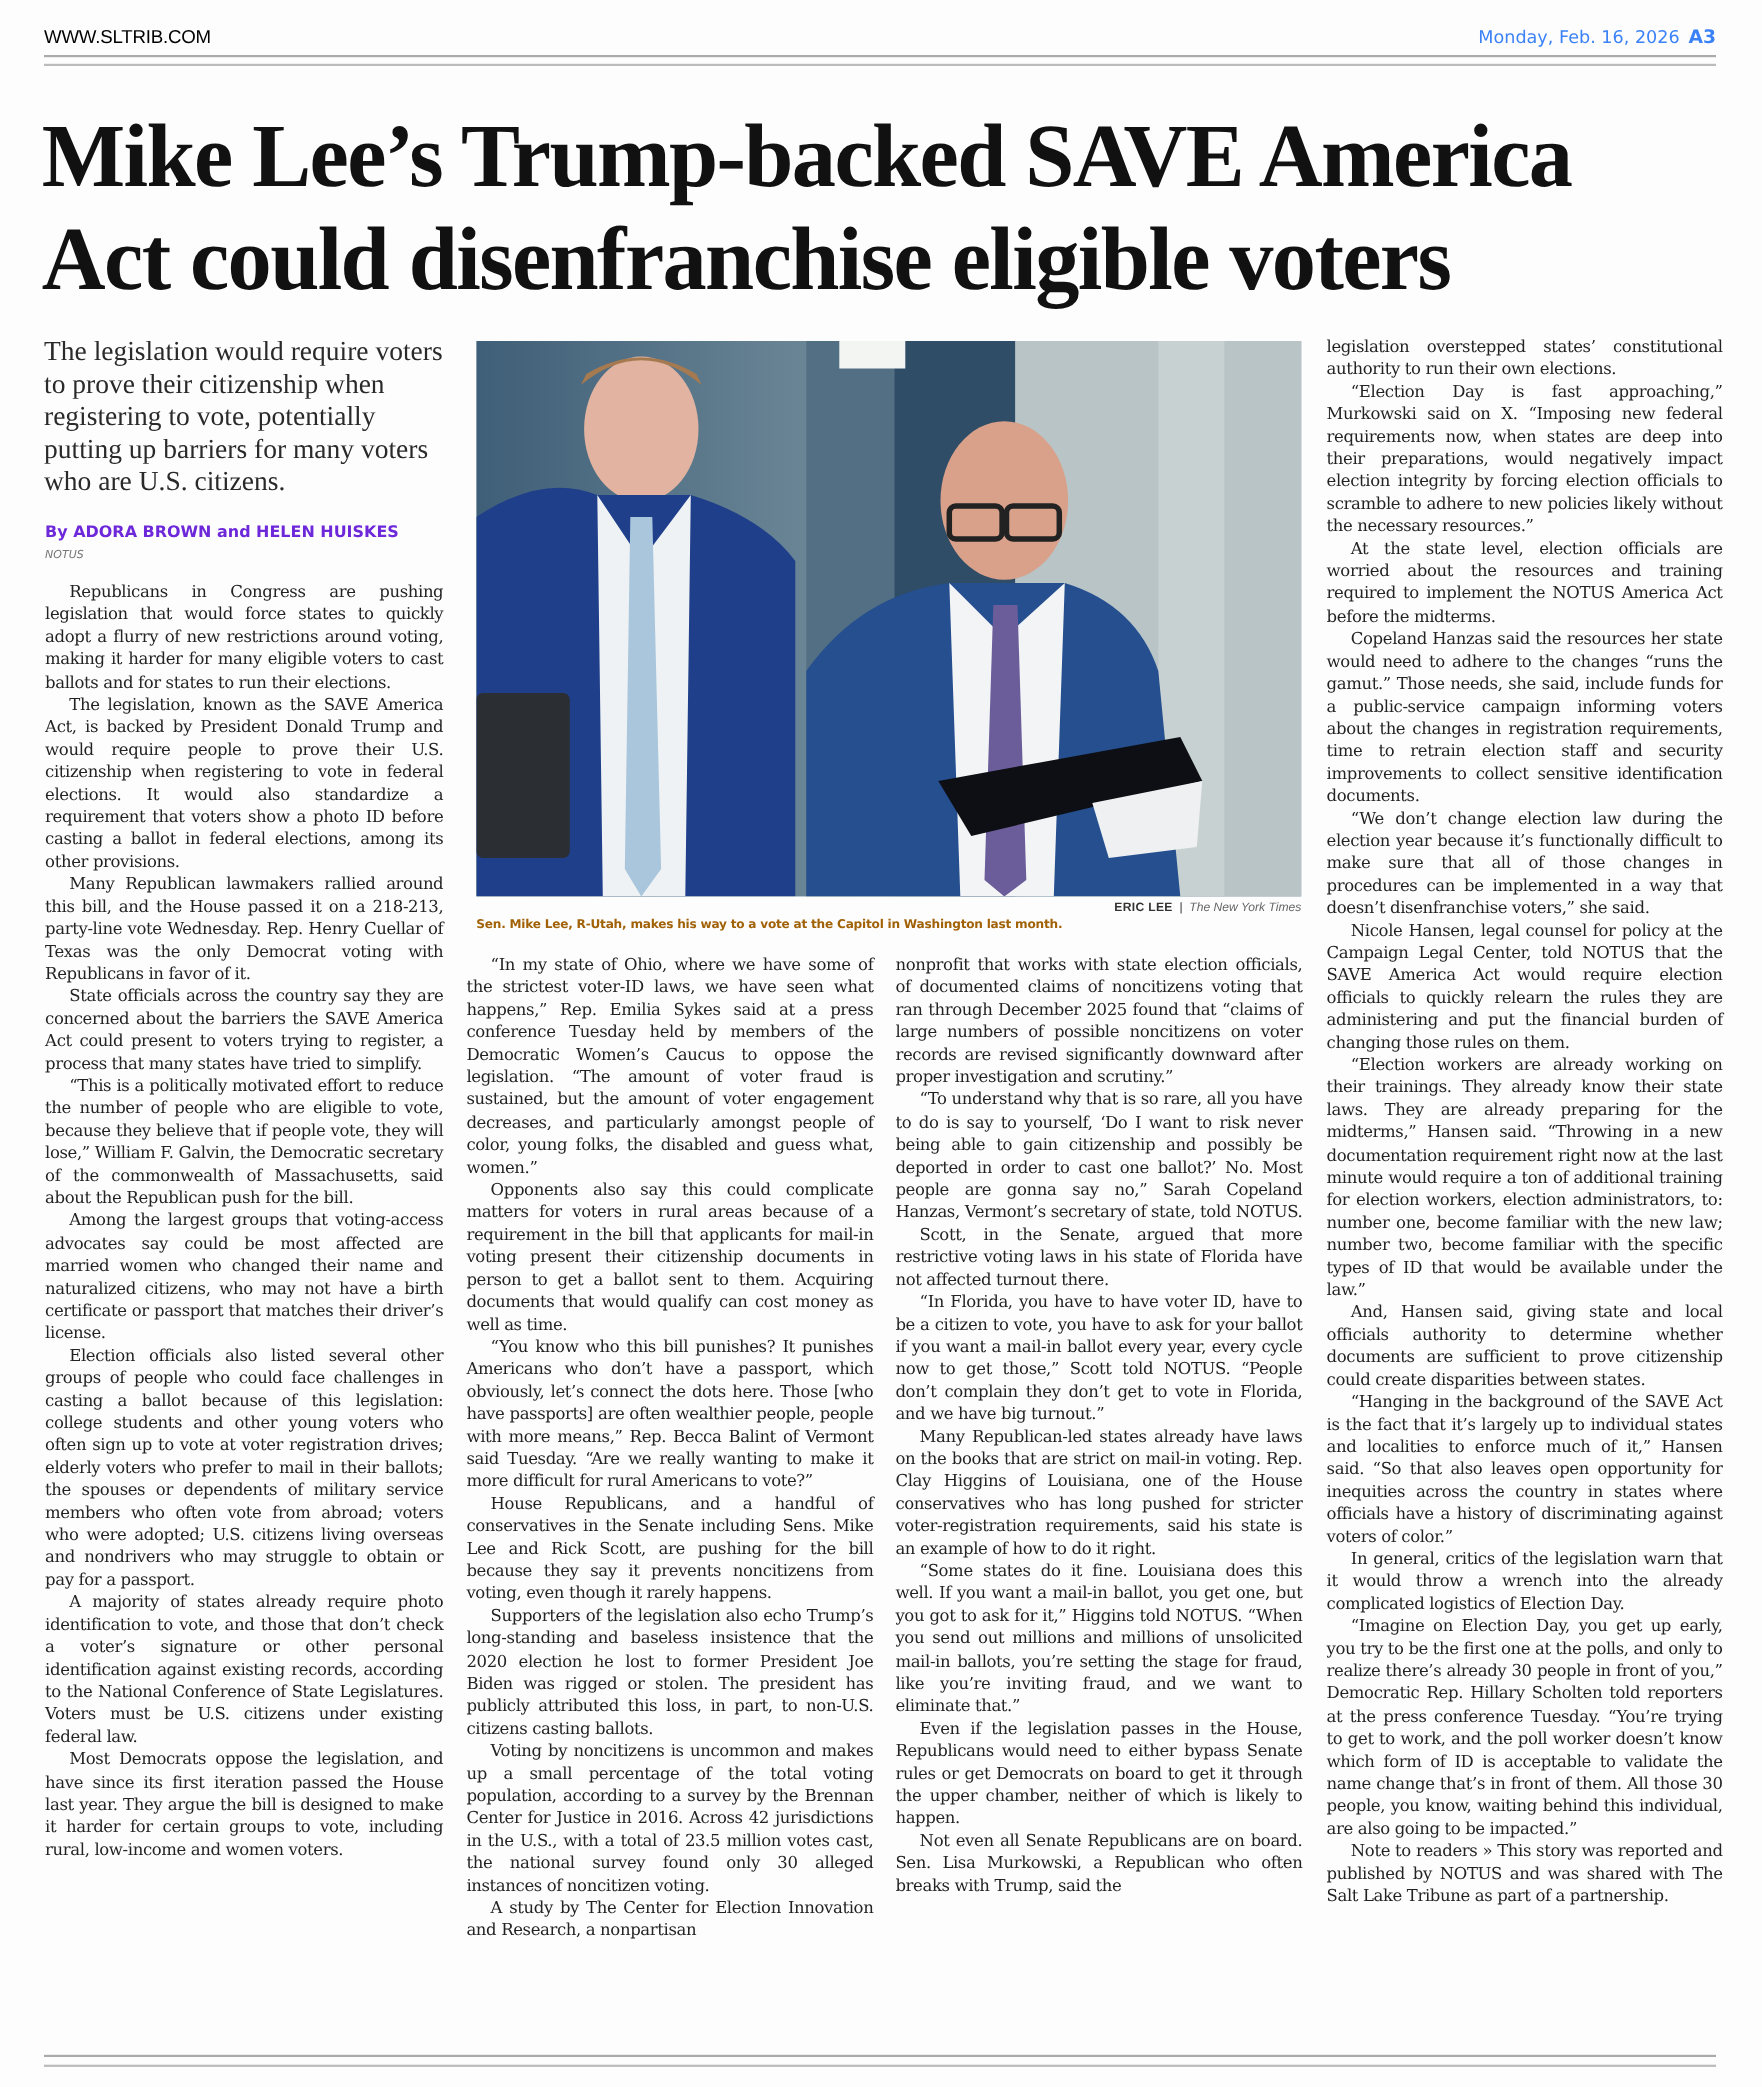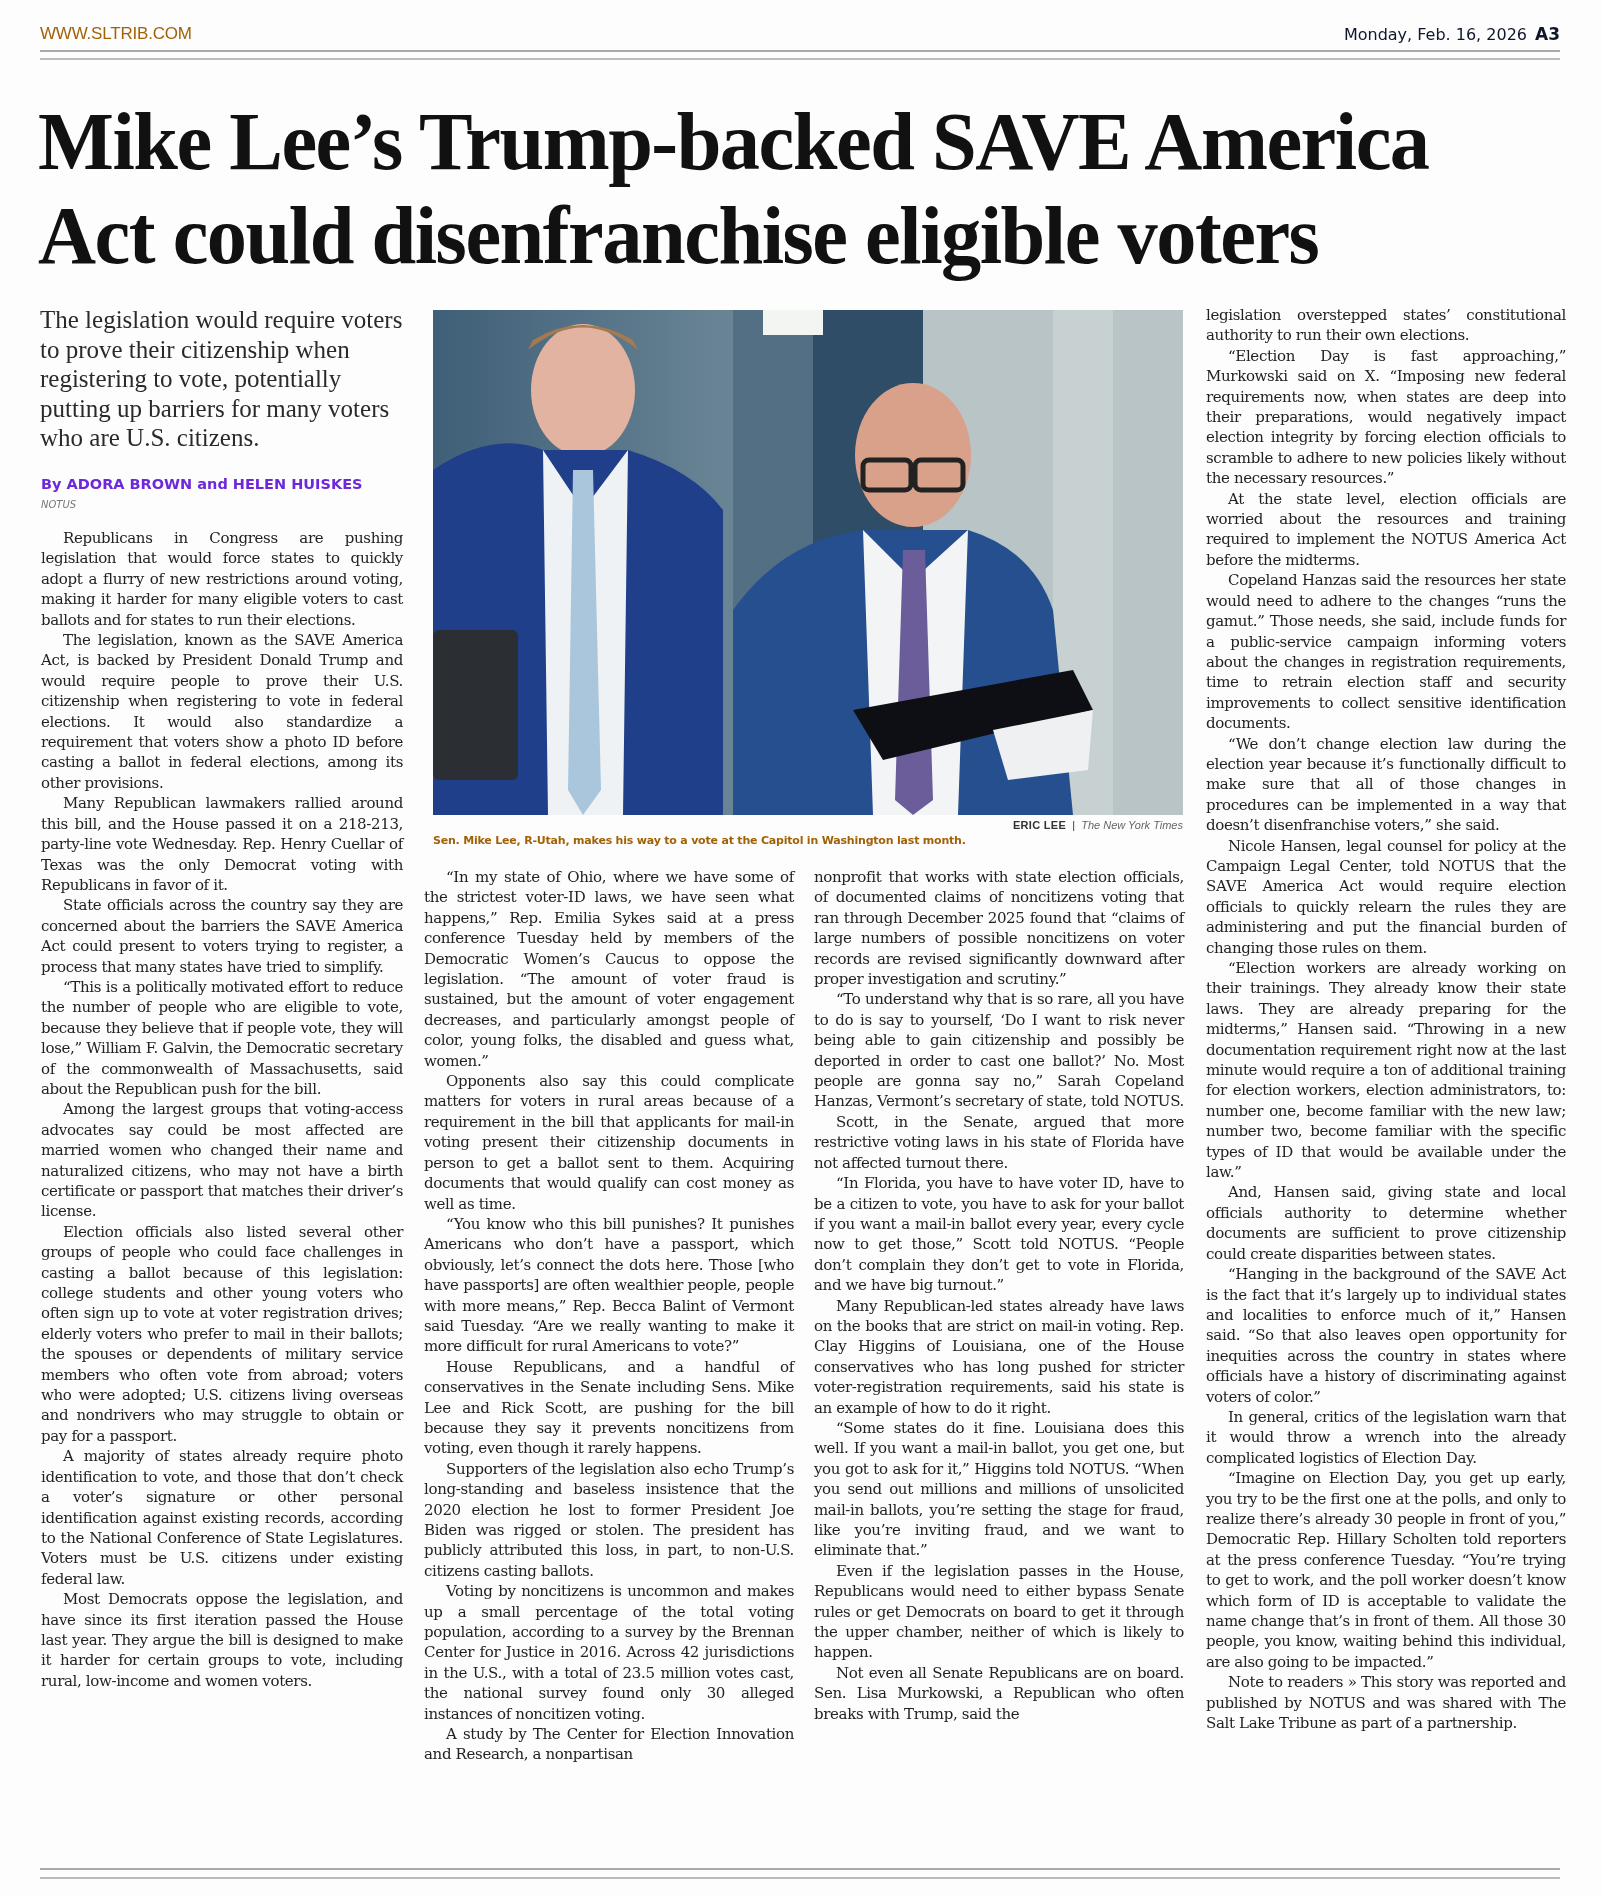--- a/index.html
+++ b/index.html
@@ -1,20 +1,20 @@
 <!DOCTYPE html>
 <html><head>
 <meta charset="utf-8">
 <style>
 *{box-sizing:border-box;margin:0;padding:0}
 html,body{width:1602px;height:1897px;background:#fefdfe;overflow:hidden}
 body{position:relative;font-family:"DejaVu Serif",serif;color:#1c1c1c}
 .masthead{position:absolute;left:40px;top:14px;width:1520px;height:40px}
-.site{position:absolute;left:0;top:10px;font-family:"Liberation Sans",sans-serif;font-size:17px;letter-spacing:-0.2px;color:#a16207}
-.date{position:absolute;right:0;top:10px;font-family:"DejaVu Sans",sans-serif;font-size:16px;color:#0f172a}
+.site{position:absolute;left:0;top:10px;font-family:"Liberation Sans",sans-serif;font-size:17px;letter-spacing:-0.2px;color:#000000}
+.date{position:absolute;right:0;top:10px;font-family:"DejaVu Sans",sans-serif;font-size:16px;color:#3b82f6}
 .date b{font-weight:bold;margin-left:8px;font-size:17px}
 .rule1{position:absolute;left:40px;top:50px;width:1520px;height:2px;background:#aaa}
 .rule2{position:absolute;left:40px;top:58px;width:1520px;height:2px;background:#bbb}
 .headline{position:absolute;left:38px;top:95px;width:1540px;font-family:"Liberation Serif",serif;font-weight:bold;font-size:82px;line-height:94px;letter-spacing:-1.5px;color:#111;transform:scaleX(0.98);transform-origin:left top}
 .deck{position:absolute;left:40px;top:305px;width:370px;font-family:"Liberation Serif",serif;font-size:25px;line-height:29.5px;color:#2a2a2a}
 .byline{position:absolute;left:41px;top:476px;font-family:"DejaVu Sans",sans-serif;font-weight:bold;font-size:14.5px;color:#6d28d9}
 .org{position:absolute;left:41px;top:499px;font-family:"DejaVu Sans",sans-serif;font-style:italic;font-size:10px;color:#777}
 .col{position:absolute;font-family:"DejaVu Serif",serif;font-size:15px;line-height:20.4px;color:#222;text-align:justify;letter-spacing:-0.35px}
 .col p{text-indent:22px}
 .col p.cont{text-indent:0}

